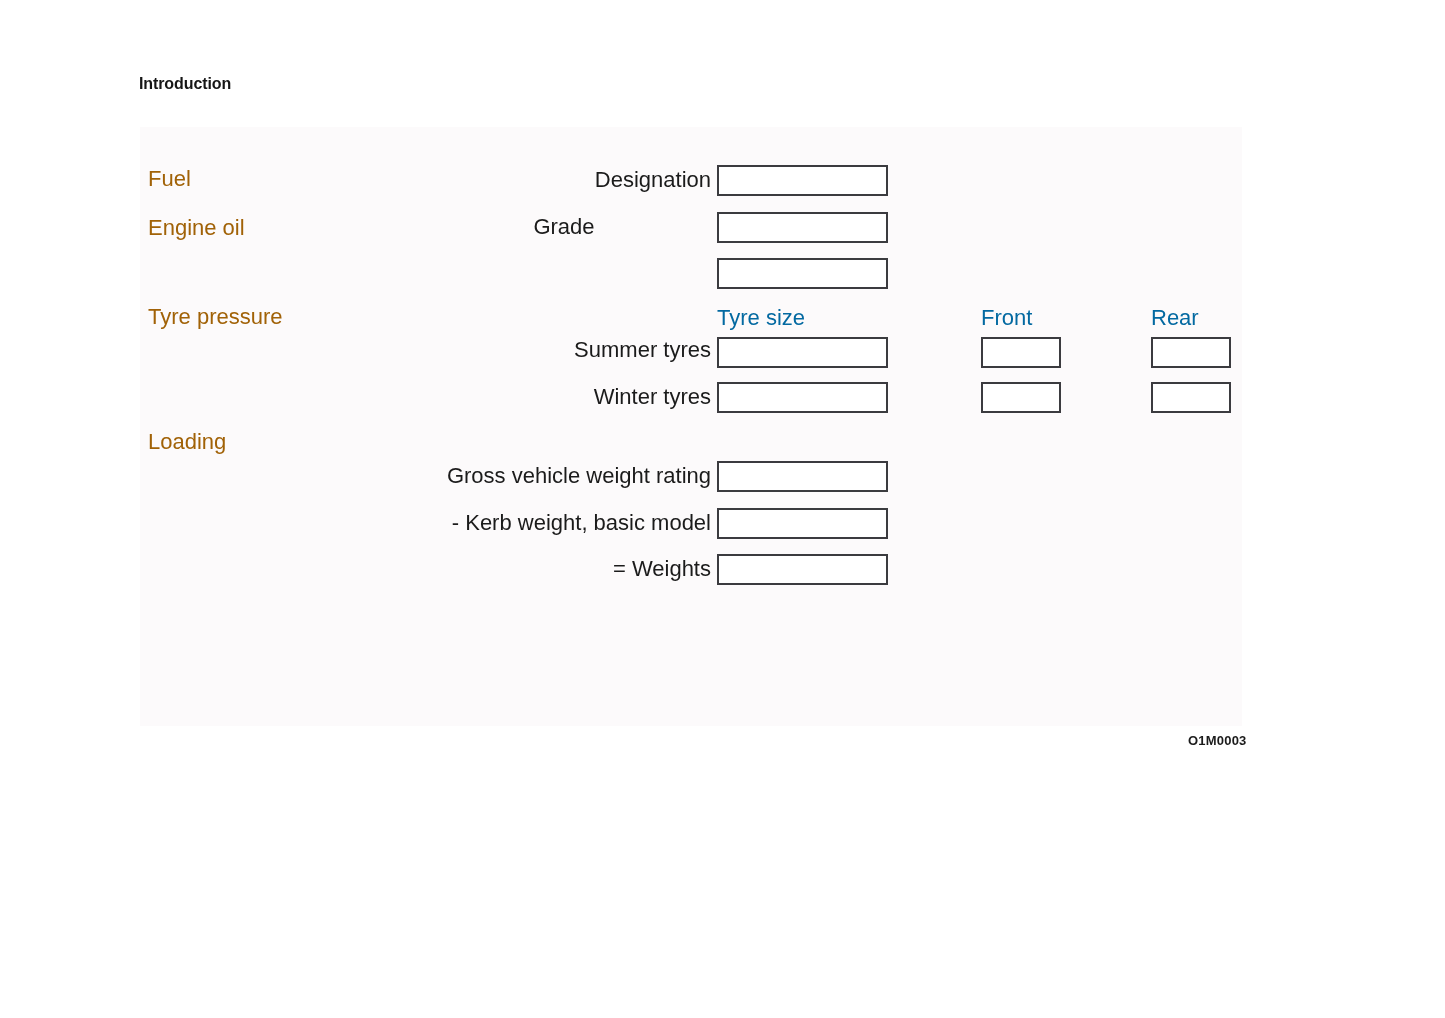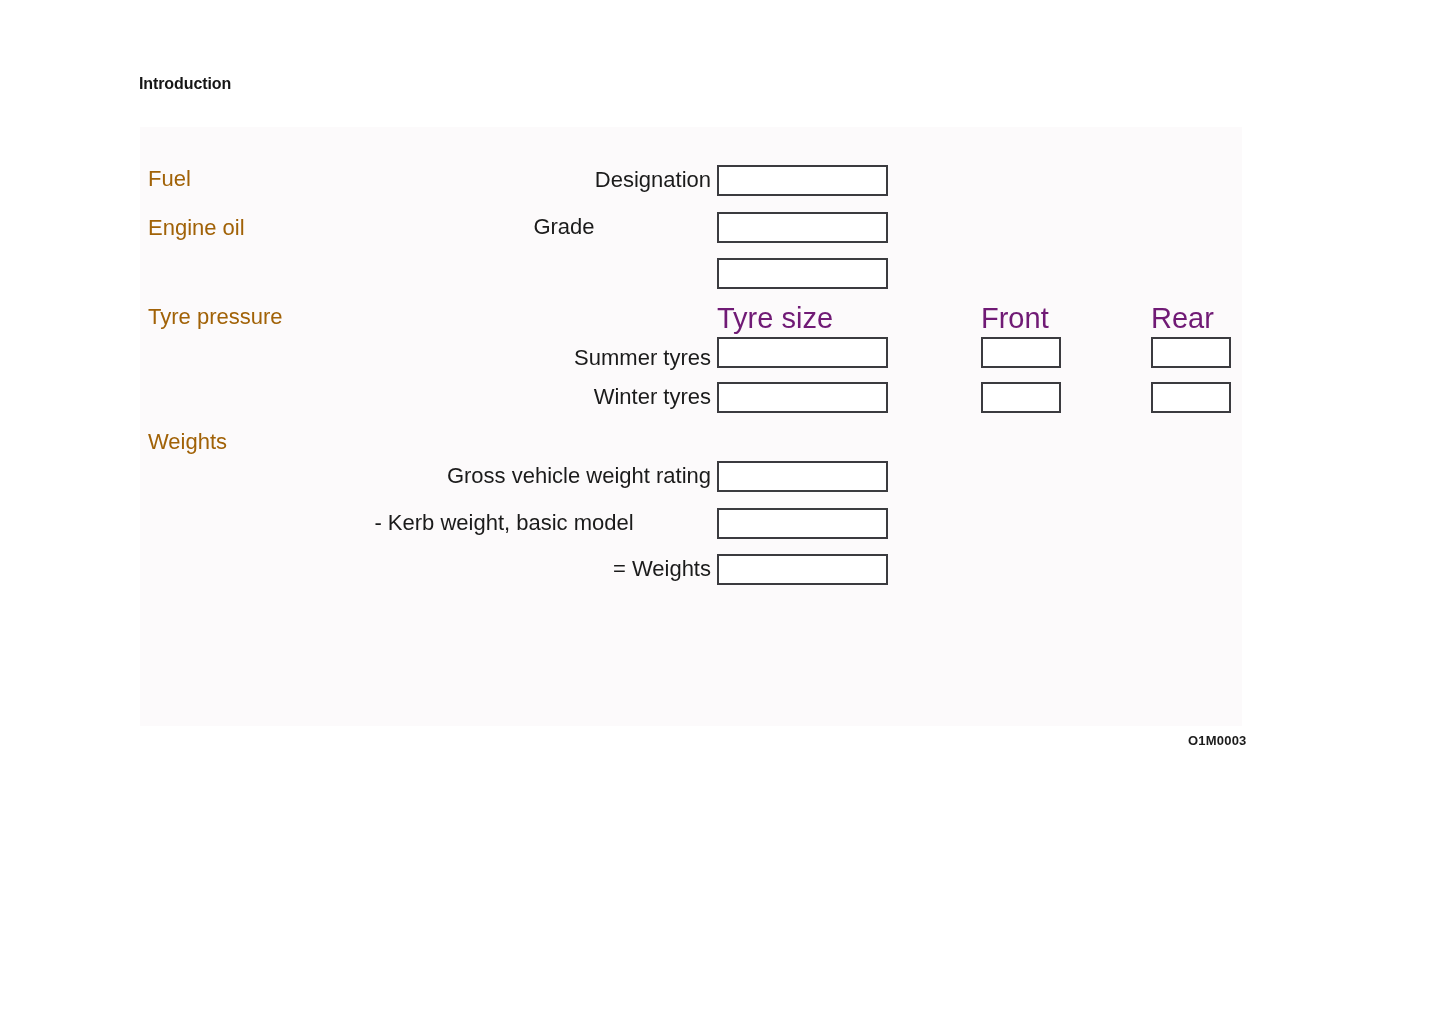--- a/index.html
+++ b/index.html
@@ -50,24 +50,24 @@
 
   .field-label {
     font-size: 22px;
     line-height: 22px;
     white-space: nowrap;
     text-align: right;
     color: #1b1b1b;
   }
 
   .col-header {
-    font-size: 29px;
+    font-size: 22px;
     line-height: 22px;
     white-space: nowrap;
-    color: #701a75;
+    color: #0369a1;
   }
 
   .input-box {
     background: #ffffff;
     border: 2px solid #3b3b3f;
     box-sizing: border-box;
     height: 31px;
     padding: 0;
     margin: 0;
     font-family: "Liberation Sans", sans-serif;
@@ -93,48 +93,48 @@
 <div class="page-title">Introduction</div>
 
 <div class="figure-panel">
 
   <div class="panel-abs section-label" style="left:8px; top:41px;">Fuel</div>
 
   <div class="panel-abs section-label" style="left:8px; top:90px;">Engine oil</div>
 
   <div class="panel-abs section-label" style="left:8px; top:179px;">Tyre pressure</div>
 
-  <div class="panel-abs section-label" style="left:8px; top:304px;">Weights</div>
+  <div class="panel-abs section-label" style="left:8px; top:304px;">Loading</div>
 
   <div class="panel-abs field-label" style="left:277px; top:42px; width:294px;">Designation</div>
   <input class="panel-abs input-box wide" style="left: 577px; top: 38px;" type="text" placeholder="">
 
   <div class="panel-abs field-label" style="left:277px; top:89px; width:294px;text-align:center;">Grade</div>
   <input class="panel-abs input-box wide" style="left: 577px; top: 85px;" type="text" placeholder="">
 
   <input class="panel-abs input-box wide" style="left: 577px; top: 131px;" type="text" placeholder="">
 
   <div class="panel-abs col-header" style="left:577px; top:180px;">Tyre size</div>
   <div class="panel-abs col-header" style="left:841px; top:180px;">Front</div>
   <div class="panel-abs col-header" style="left:1011px; top:180px;">Rear</div>
 
-  <div class="panel-abs field-label" style="left:277px; top:220px; width:294px;">Summer tyres</div>
+  <div class="panel-abs field-label" style="left:277px; top:212px; width:294px;">Summer tyres</div>
   <input class="panel-abs input-box wide" style="left: 577px; top: 210px;" type="text" placeholder="">
   <input class="panel-abs input-box small" style="left: 841px; top: 210px;" type="text" placeholder="">
   <input class="panel-abs input-box small" style="left: 1011px; top: 210px;" type="text" placeholder="">
 
   <div class="panel-abs field-label" style="left:277px; top:259px; width:294px;">Winter tyres</div>
   <input class="panel-abs input-box wide" style="left: 577px; top: 255px;" type="text" placeholder="">
   <input class="panel-abs input-box small" style="left: 841px; top: 255px;" type="text" placeholder="">
   <input class="panel-abs input-box small" style="left: 1011px; top: 255px;" type="text" placeholder="">
 
   <div class="panel-abs field-label" style="left:157px; top:338px; width:414px;">Gross vehicle weight rating</div>
   <input class="panel-abs input-box wide" style="left: 577px; top: 334px;" type="text" placeholder="">
 
-  <div class="panel-abs field-label" style="left:157px; top:385px; width:414px;text-align:center;">- Kerb weight, basic model</div>
+  <div class="panel-abs field-label" style="left:157px; top:385px; width:414px;">- Kerb weight, basic model</div>
   <input class="panel-abs input-box wide" style="left: 577px; top: 381px;" type="text" placeholder="">
 
   <div class="panel-abs field-label" style="left:157px; top:431px; width:414px;">= Weights</div>
   <input class="panel-abs input-box wide" style="left: 577px; top: 427px;" type="text" placeholder="">
 
 </div>
 
 <div class="figure-code" style="left:1188px; top:733px;">O1M0003</div>
 
 </body></html>

